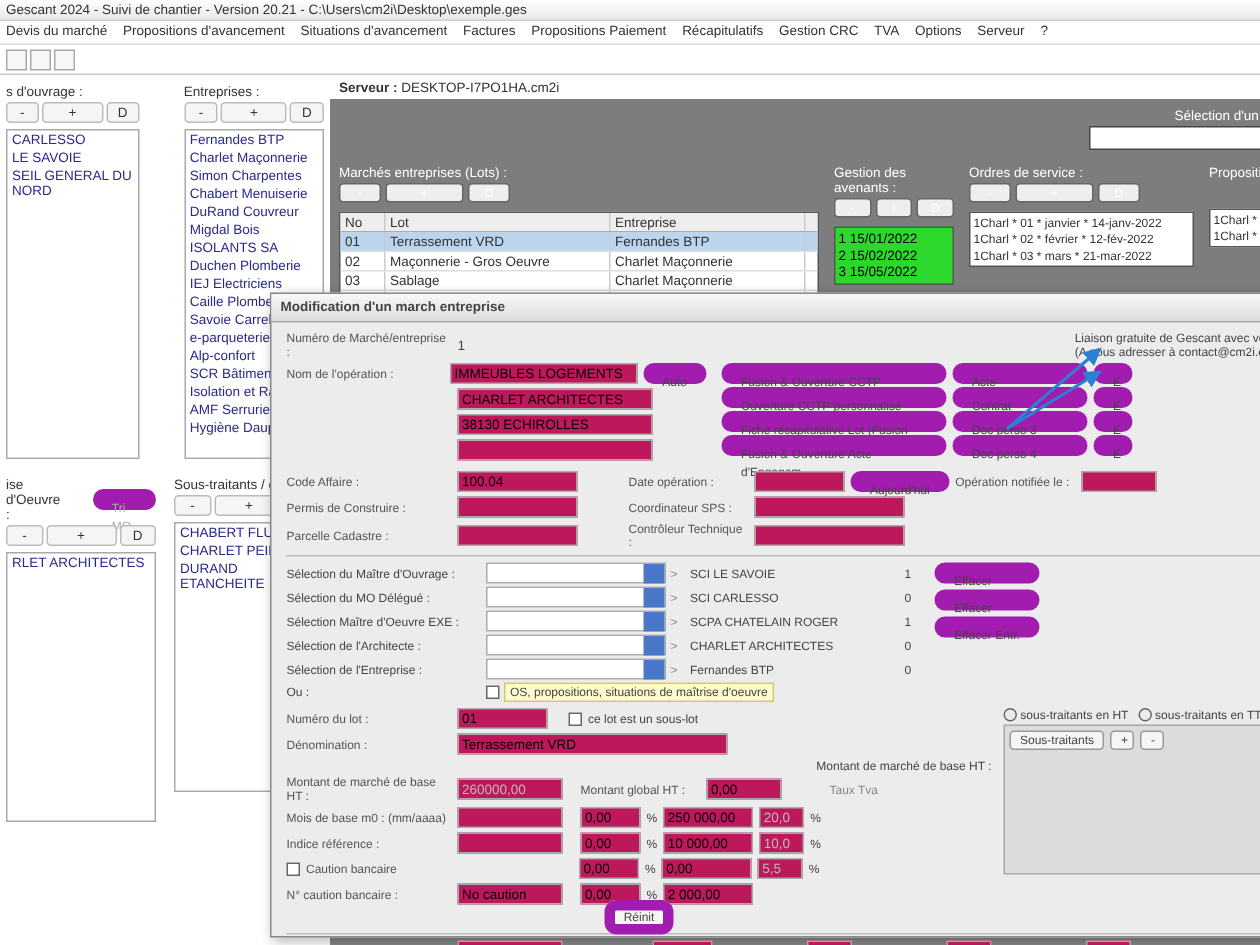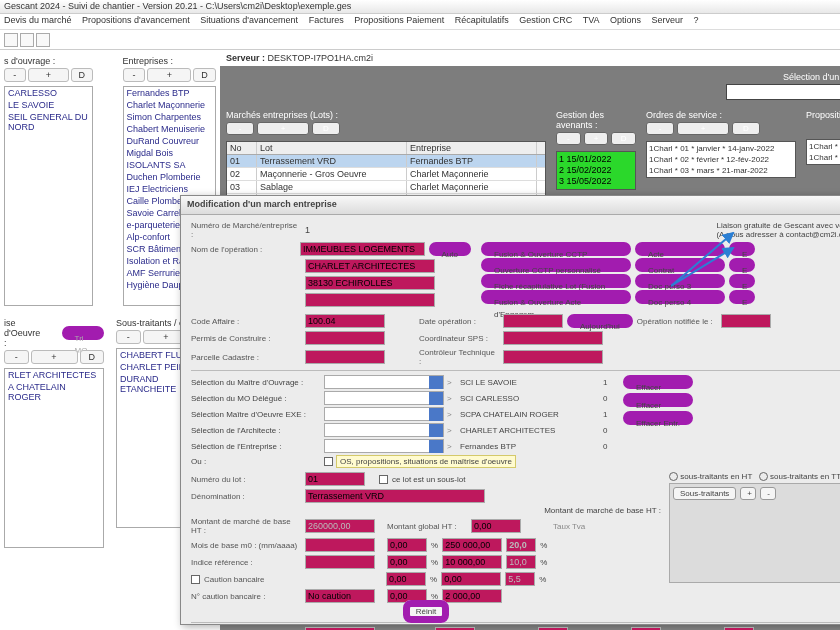--- a/index.html
+++ b/index.html
@@ -134,21 +134,20 @@
           <span class="panel-h">ise d'Oeuvre :</span>
           <span class="mbtn" style="color:#aaa;">Tri MO</span>
         </div>
         <div class="btnrow">
           <div class="sbtn">-</div>
           <div class="sbtn wide">+</div>
           <div class="sbtn">D</div>
         </div>
         <div class="listbox" style="height:180px;">
           <div>RLET ARCHITECTES</div>
-          <div>A CHATELAIN ROGER</div>
         </div>
       </div>
       <div style="width:100px;">
         <div class="panel-h">Sous-traitants / cotrai</div>
         <div class="btnrow">
           <div class="sbtn">-</div>
           <div class="sbtn wide">+</div>
           <div class="sbtn">D</div>
         </div>
         <div class="listbox" style="height:180px;">
@@ -399,21 +398,21 @@
             <span class="mlab2" style="margin-left:8px;">Montant global HT :</span>
             <input class="minput" style="width: 50px;" value="0,00">
             <span style="font-size:8px;margin-left:28px;color:#888;">Taux Tva</span>
           </div>
         <div class="mrow">
             <span class="mlab">Mois de base m0 : (mm/aaaa)</span>
             <input class="minput" style="width: 70px;">
             <input class="minput" style="width: 40px; margin-left: 8px;" value="0,00">
             <span style="font-size:8px;">%</span>
             <input class="minput" style="width: 60px;" value="250 000,00">
-            <input class="minput" style="width: 30px; color: rgb(187, 187, 187); font-weight: bold;" value="20,0">
+            <input class="minput" style="width: 30px; color: rgb(187, 187, 187);" value="20,0">
             <span style="font-size:8px;">%</span>
           </div>
         <div class="mrow">
             <span class="mlab">Indice référence :</span>
             <input class="minput" style="width: 70px;">
             <input class="minput" style="width: 40px; margin-left: 8px;" value="0,00">
             <span style="font-size:8px;">%</span>
             <input class="minput" style="width: 60px;" value="10 000,00">
             <input class="minput" style="width: 30px; color: rgb(187, 187, 187);" value="10,0">
             <span style="font-size:8px;">%</span>

